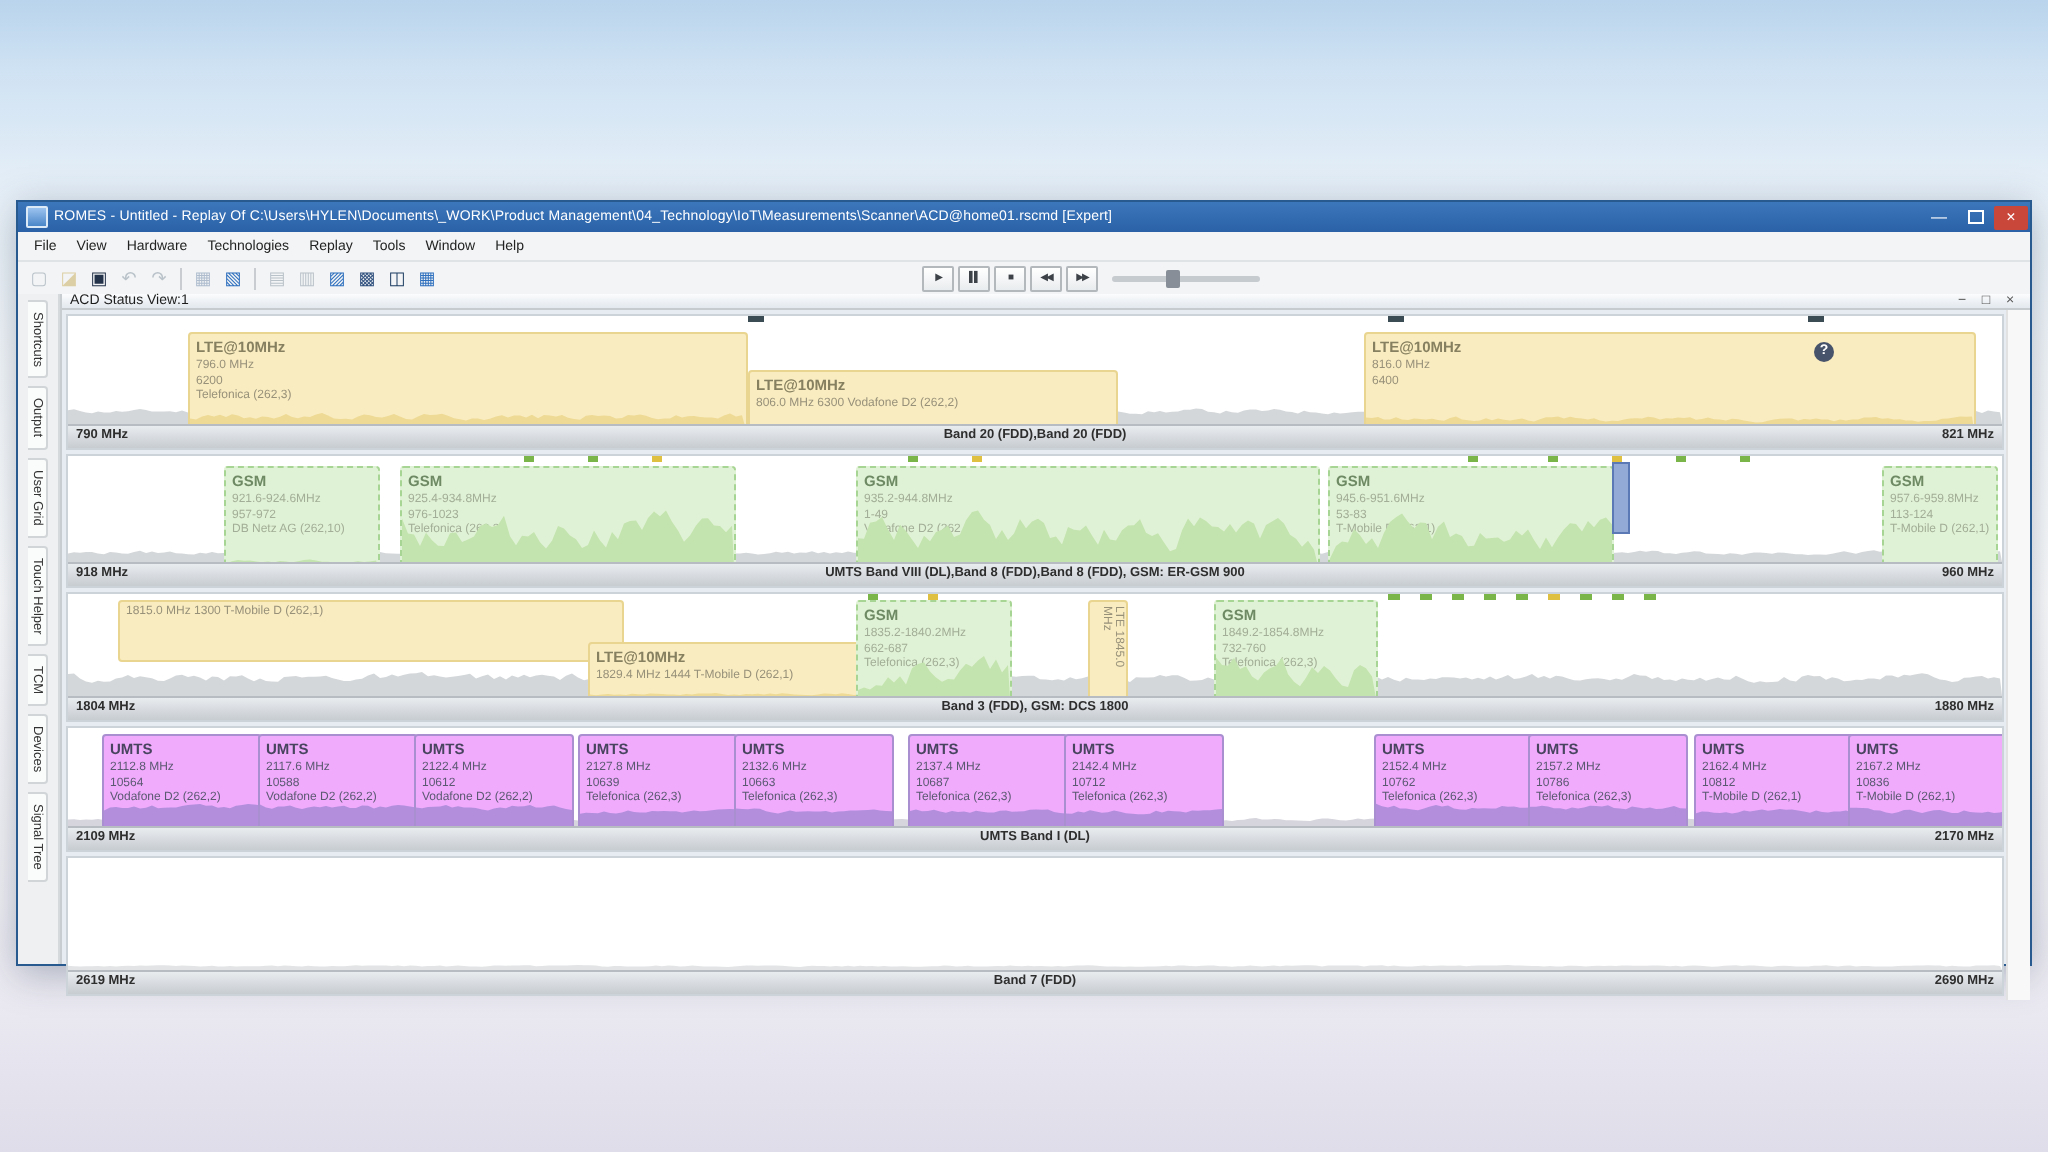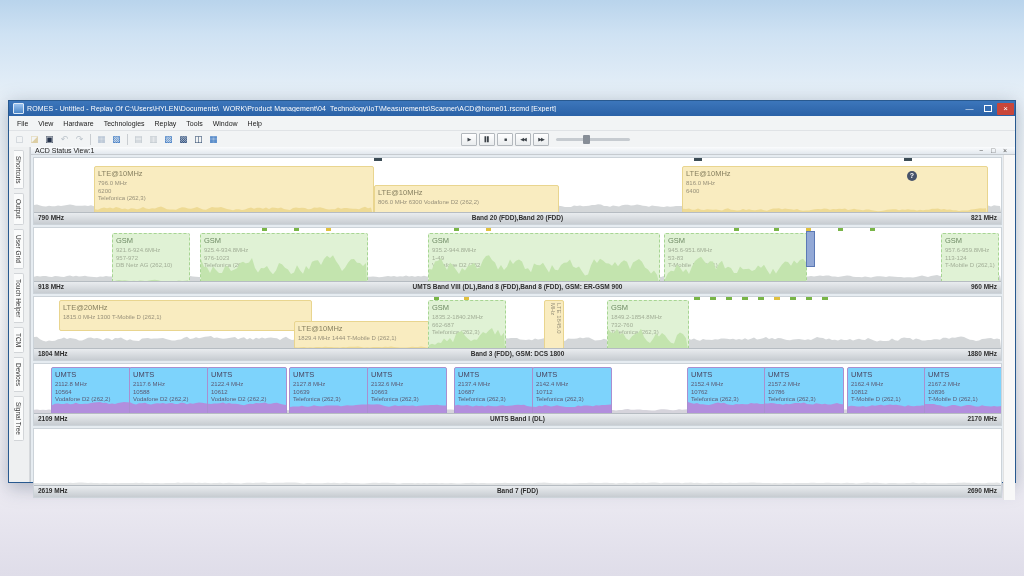--- a/index.html
+++ b/index.html
@@ -36,26 +36,26 @@
   .content{flex:1;position:relative;padding:2px 13px 0 2px;}
   .scroll{position:absolute;top:0;right:0;bottom:0;width:11px;background:#f8f8f8;border-left:1px solid #e2e2e2;}
   
   .row{position:relative;margin-bottom:2px;background:#fff;border:1px solid #ccd3d9;}
   .plot{position:relative;overflow:hidden;background:#fff;}
   .rfoot{height:11px;background:linear-gradient(#e9ecef,#c7ccd1);border-top:1px solid #b6bcc2;position:relative;font-size:6.5px;font-weight:bold;color:#2e2e2e;}
   .rfoot .l{position:absolute;left:4px;top:1px;}
   .rfoot .c{position:absolute;left:0;right:0;text-align:center;top:1px;}
   .rfoot .r{position:absolute;right:4px;top:1px;}
   .blk{position:absolute;overflow:hidden;border-radius:2px;padding:2px 3px;line-height:1.3;font-size:6px;z-index:2;}
-  .blk .bt{font-size:7.5px;font-weight:normal;margin-bottom:1px;}
+  .blk .bt{font-size:7.5px;font-weight:bold;margin-bottom:1px;}
   .lte{background:#f9ecc0;border:1px solid #e9d58f;color:#98917a;}
   .lte .bt{color:#878060;}
   .gsm{background:#e0f2d5;border:1px dashed #a7d593;color:#a2ae97;}
   .gsm .bt{color:#6e8a64;}
-  .umts{background:#7dd3fc;border:1px solid #a98fd0;color:#5b5972;}
+  .umts{background:#f0abfc;border:1px solid #a98fd0;color:#5b5972;}
   .umts .bt{color:#48435f;}
   .nbiot{background:rgba(127,142,200,.78);border:1px solid #2f4f9b;outline:1px solid #2f4f9b;color:#1c2030;z-index:6;}
   .nbiot .bt{color:#0b0e1e;}
   .vlte{position:absolute;writing-mode:vertical-rl;font-size:6px;color:#98917a;background:#f9ecc0;border:1px solid #e9d58f;padding:2px 1px;z-index:2;border-radius:2px;overflow:hidden;}
   .trace{position:absolute;left:0;bottom:0;pointer-events:none;z-index:1;}
   .btr{position:absolute;left:0;right:0;bottom:0;pointer-events:none;z-index:0;}
   .tick{position:absolute;top:0;height:3px;z-index:3;}
   .bluebar{position:absolute;background:#93a9d6;border:1px solid #5b79b5;z-index:3;}
   .help{position:absolute;width:10px;height:10px;border-radius:50%;background:#47536a;color:#fff;font-size:7px;line-height:10px;text-align:center;font-weight:bold;z-index:4;}
 </style>
@@ -273,21 +273,20 @@
               <div class="tick" style="left:660px;width:6px;background:#79b548"></div>
               <div class="tick" style="left:676px;width:6px;background:#79b548"></div>
               <div class="tick" style="left:692px;width:6px;background:#79b548"></div>
               <div class="tick" style="left:708px;width:6px;background:#79b548"></div>
               <div class="tick" style="left:724px;width:6px;background:#79b548"></div>
               <div class="tick" style="left:740px;width:6px;background:#dfc040"></div>
               <div class="tick" style="left:756px;width:6px;background:#79b548"></div>
               <div class="tick" style="left:772px;width:6px;background:#79b548"></div>
               <div class="tick" style="left:788px;width:6px;background:#79b548"></div>
               <div class="blk lte" style="left:25px;top:3px;width:245px;height:25px">
-                <div class="bt">LTE@20MHz</div>
                 <div>1815.0 MHz  1300  T-Mobile D (262,1)</div>
               </div>
               <div class="blk lte" style="left:260px;top:24px;width:150px;height:24px">
                 <div class="bt">LTE@10MHz</div>
                 <div>1829.4 MHz  1444  T-Mobile D (262,1)</div>
                 <div class="trace" style="width:100%;height:6px">
                     <svg width="156" height="6" style="display:block" preserveAspectRatio="none">
                       <polygon points="0,6 0,3.2 3,3.6 6,3.3 9,3.0 12,3.4 15,3.2 18,3.5 21,2.9 24,3.1 27,3.3 30,2.8 33,2.9 36,3.0 39,3.2 42,3.3 45,3.5 48,3.0 51,3.3 54,2.8 57,2.7 60,2.7 63,2.5 66,3.0 69,3.5 72,3.2 75,3.5 78,3.0 81,3.1 84,2.9 87,3.2 90,2.7 93,3.1 96,2.6 99,2.9 102,3.2 105,3.4 108,3.5 111,3.6 114,3.2 117,2.7 120,2.9 123,3.1 126,2.6 129,3.0 132,3.5 135,3.3 138,3.3 141,2.6 144,3.2 147,3.6 150,3.2 153,3.3 156,3.0 156,6" fill="#eeda94"></polygon>
                     </svg>
                   </div>

